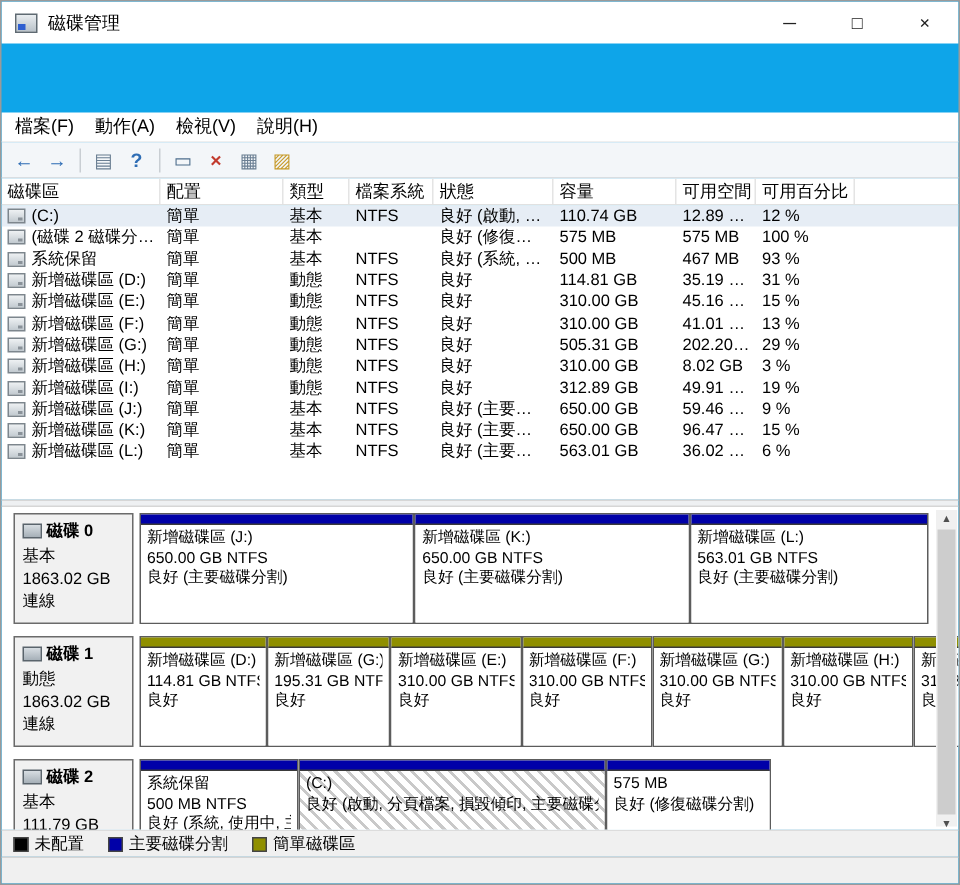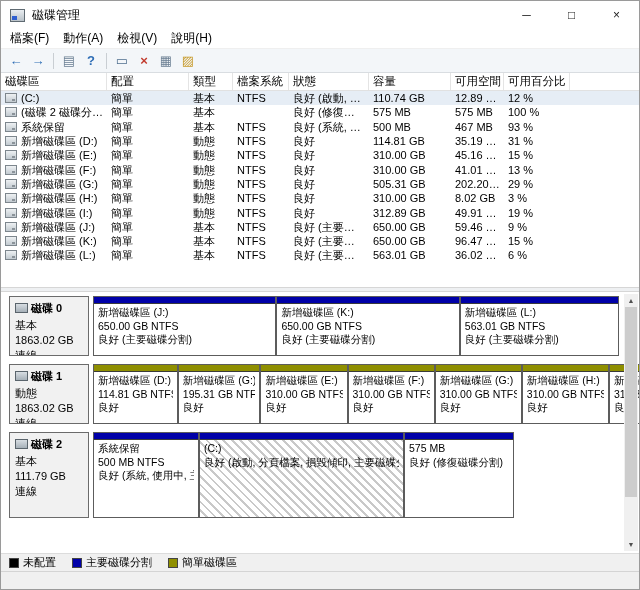--- a/index.html
+++ b/index.html
@@ -14,21 +14,21 @@
   .titlebar{height:28px;flex:0 0 28px;display:flex;align-items:center;background:#fff;}
   .app-icon{width:15px;height:13px;margin-left:9px;border:1px solid #5f6a72;
     background:linear-gradient(#e9edf0,#b9c2c9);position:relative;flex:none;}
   .app-icon::after{content:"";position:absolute;left:1px;bottom:1px;width:5px;height:4px;background:#2f5fd0;}
   .title{font-size:12px;margin-left:7px;}
   .win-controls{margin-left:auto;display:flex;height:100%;}
   .win-btn{width:45px;height:100%;display:flex;align-items:center;justify-content:center;
     font-size:12px;color:#222;}
   
   .menubar{height:20px;flex:0 0 20px;display:flex;align-items:center;background:#fff;
-    font-size:12px;border-bottom:1px solid #efefef;padding-left:2px;}
+    font-size:12px;border-bottom:1px solid #efefef;padding-left:2px;margin-top:46px;}
   .menu-item{padding:0 7px;}
   
   .toolbar{height:24px;flex:0 0 24px;display:flex;align-items:center;background:#f3f6f9;
     border-bottom:1px solid #d9dde1;padding-left:4px;}
   .tool-btn{width:22px;height:20px;display:flex;align-items:center;justify-content:center;
     font-size:13px;font-weight:bold;}
   .tool-sep{width:1px;height:16px;background:#c9ced3;margin:0 4px;}
   
   .grid{display:grid;grid-template-columns:106px 82px 44px 56px 80px 82px 53px 66px 1fr;}
   .vl-header{height:18px;flex:0 0 18px;align-items:center;font-size:11.5px;
@@ -42,21 +42,21 @@
   .cell{padding:0 4px;white-space:nowrap;overflow:hidden;text-overflow:ellipsis;}
   .c-name{display:flex;align-items:center;}
   .vol-icon{display:inline-block;width:12px;height:10px;border:1px solid #7d868d;
     background:linear-gradient(#eef1f3,#c2cad0);margin-right:4px;flex:none;position:relative;}
   .vol-icon::after{content:"";position:absolute;right:1px;bottom:1px;width:3px;height:2px;background:#8a9299;}
   .vol-label{white-space:nowrap;overflow:hidden;text-overflow:ellipsis;}
   
   .splitter{height:5px;flex:0 0 5px;background:#eef0f2;border-top:1px solid #d6d6d6;border-bottom:1px solid #d6d6d6;}
   
   .graph-wrap{flex:1;position:relative;background:#fff;padding:4px 20px 0 8px;overflow:hidden;}
-  .disk-row{display:flex;height:60px;margin-bottom:8px;}
+  .disk-row{display:flex;height:74px;margin-bottom:8px;}
   .disk-row:nth-child(3){height:86px;}
   .disk-info{width:80px;flex:0 0 80px;border:1px solid #6b6b6b;background:#f1f1f1;
     padding:4px 5px;font-size:11px;line-height:1.35;overflow:hidden;}
   .disk-title{display:flex;align-items:center;gap:3px;font-weight:bold;font-size:11px;margin-bottom:2px;white-space:nowrap;}
   .hdd-icon{width:13px;height:10px;border:1px solid #5a646c;flex:none;
     background:linear-gradient(#d7dde2,#a6b0b8);}
   .disk-line{white-space:nowrap;overflow:hidden;}
   .parts{flex:1;display:flex;margin-left:4px;align-items:stretch;}
   .part{border:1px solid #5c5c5c;display:flex;flex-direction:column;min-width:0;background:#fff;}
   .part-stripe{height:7px;flex:none;border-bottom:1px solid #3a3a3a;}

